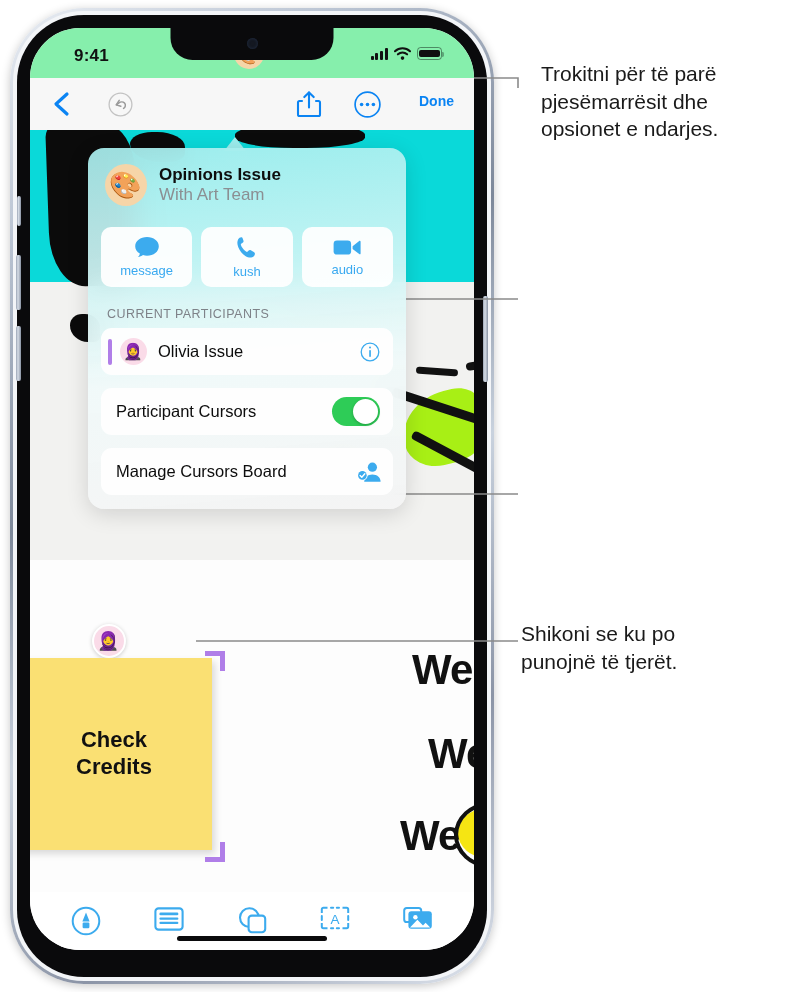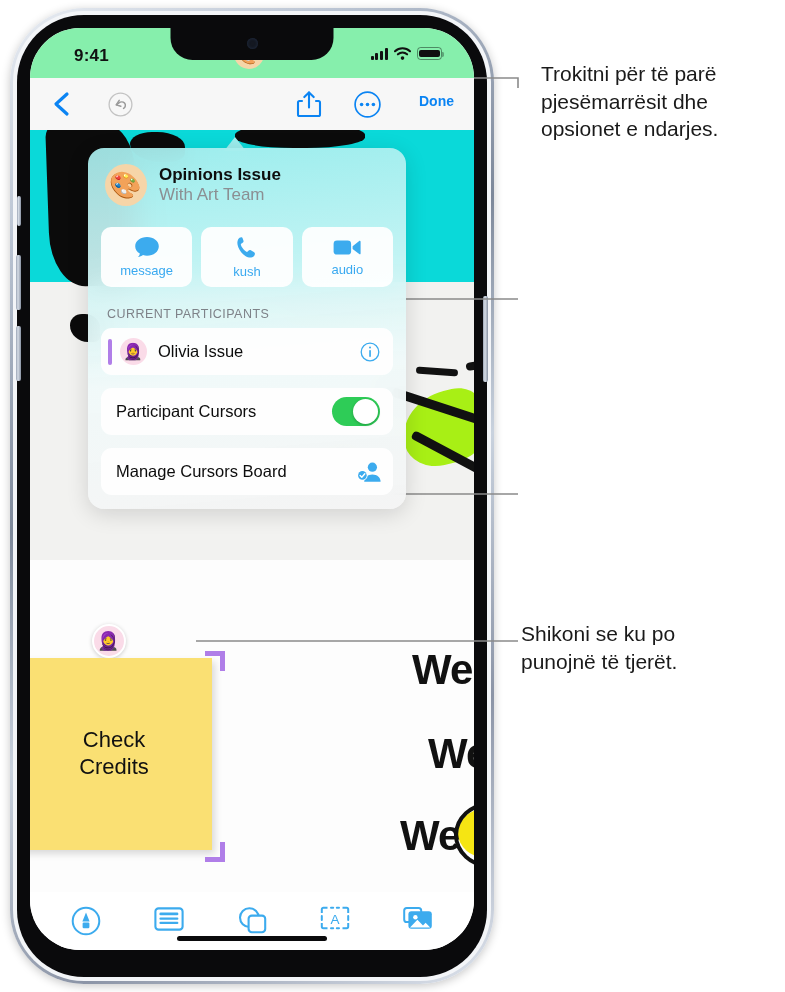--- a/index.html
+++ b/index.html
@@ -277,21 +277,21 @@
     left: -18px; top: 528px;
     width: 200px; height: 192px;
     background: #fae073;
     box-shadow: 3px 4px 7px rgba(0,0,0,.14);
     display: flex;
     align-items: center;
     justify-content: center;
   }
   .sticky-text {
     font-size: 22px;
-    font-weight: normal;
+    font-weight: bold;
     color: #111;
     text-align: center;
     line-height: 1.22;
     white-space: pre-line;
     margin-left: 4px;
   }
   .handle {
     position: absolute;
     width: 15px; height: 15px;
     border-color: #b07ee8;

